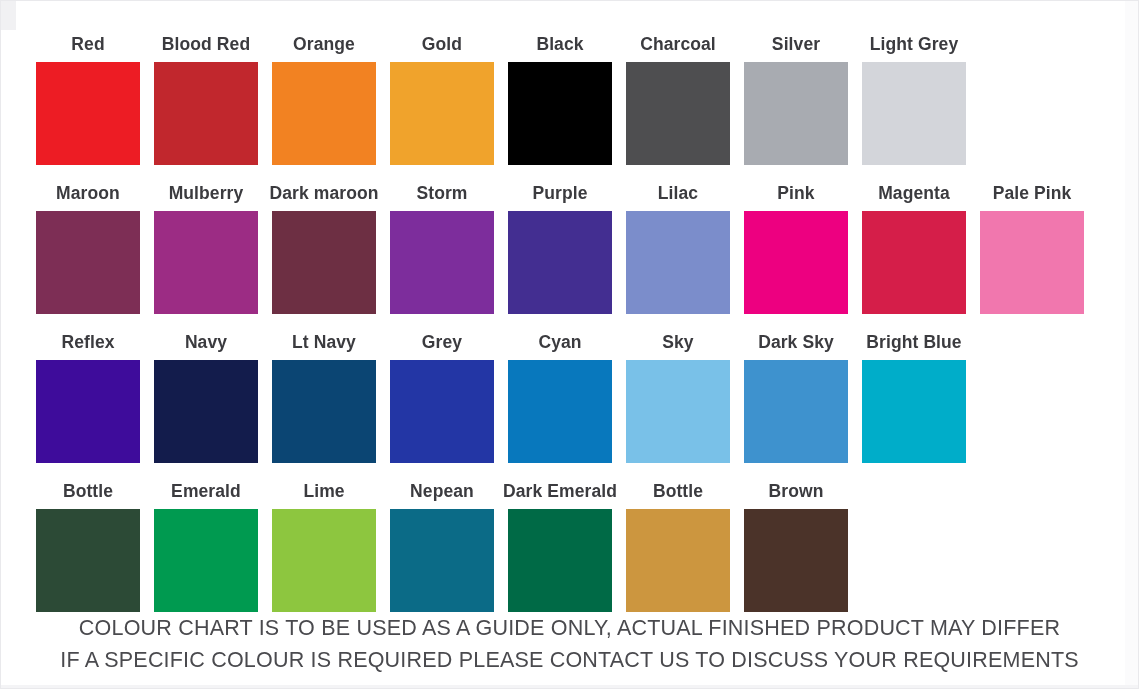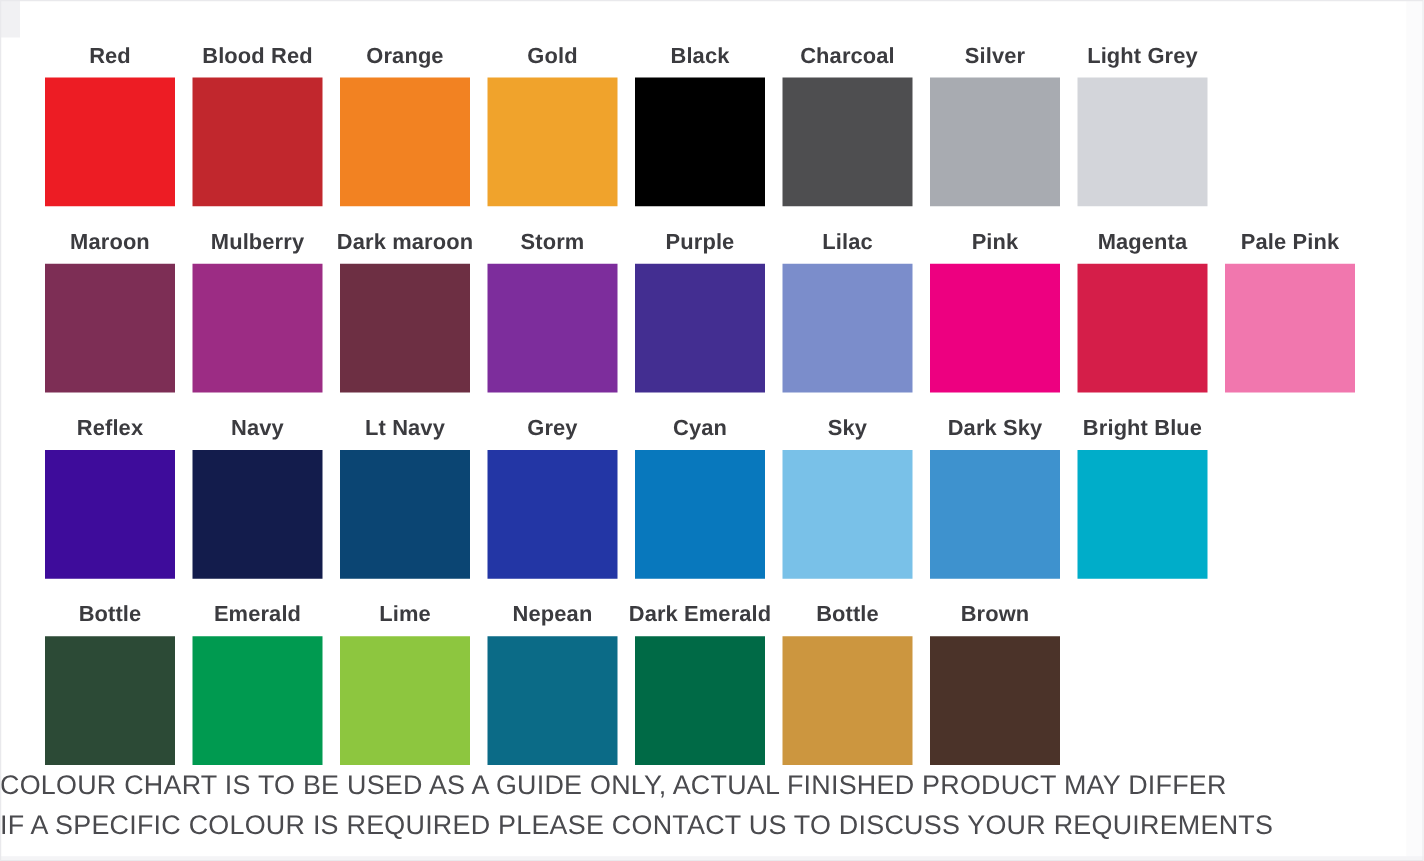--- a/index.html
+++ b/index.html
@@ -83,20 +83,21 @@
     height: 103px;
     display: block;
   }
 
   
   .footer {
     position: absolute;
     left: 0;
     top: 612px;
     width: 1139px;
+    text-align: center;
   }
 
   .footer-line {
     font-size: 21.5px;
     line-height: 32px;
     color: #4a4a4e;
     letter-spacing: 0.2px;
     white-space: nowrap;
   }
 </style>

